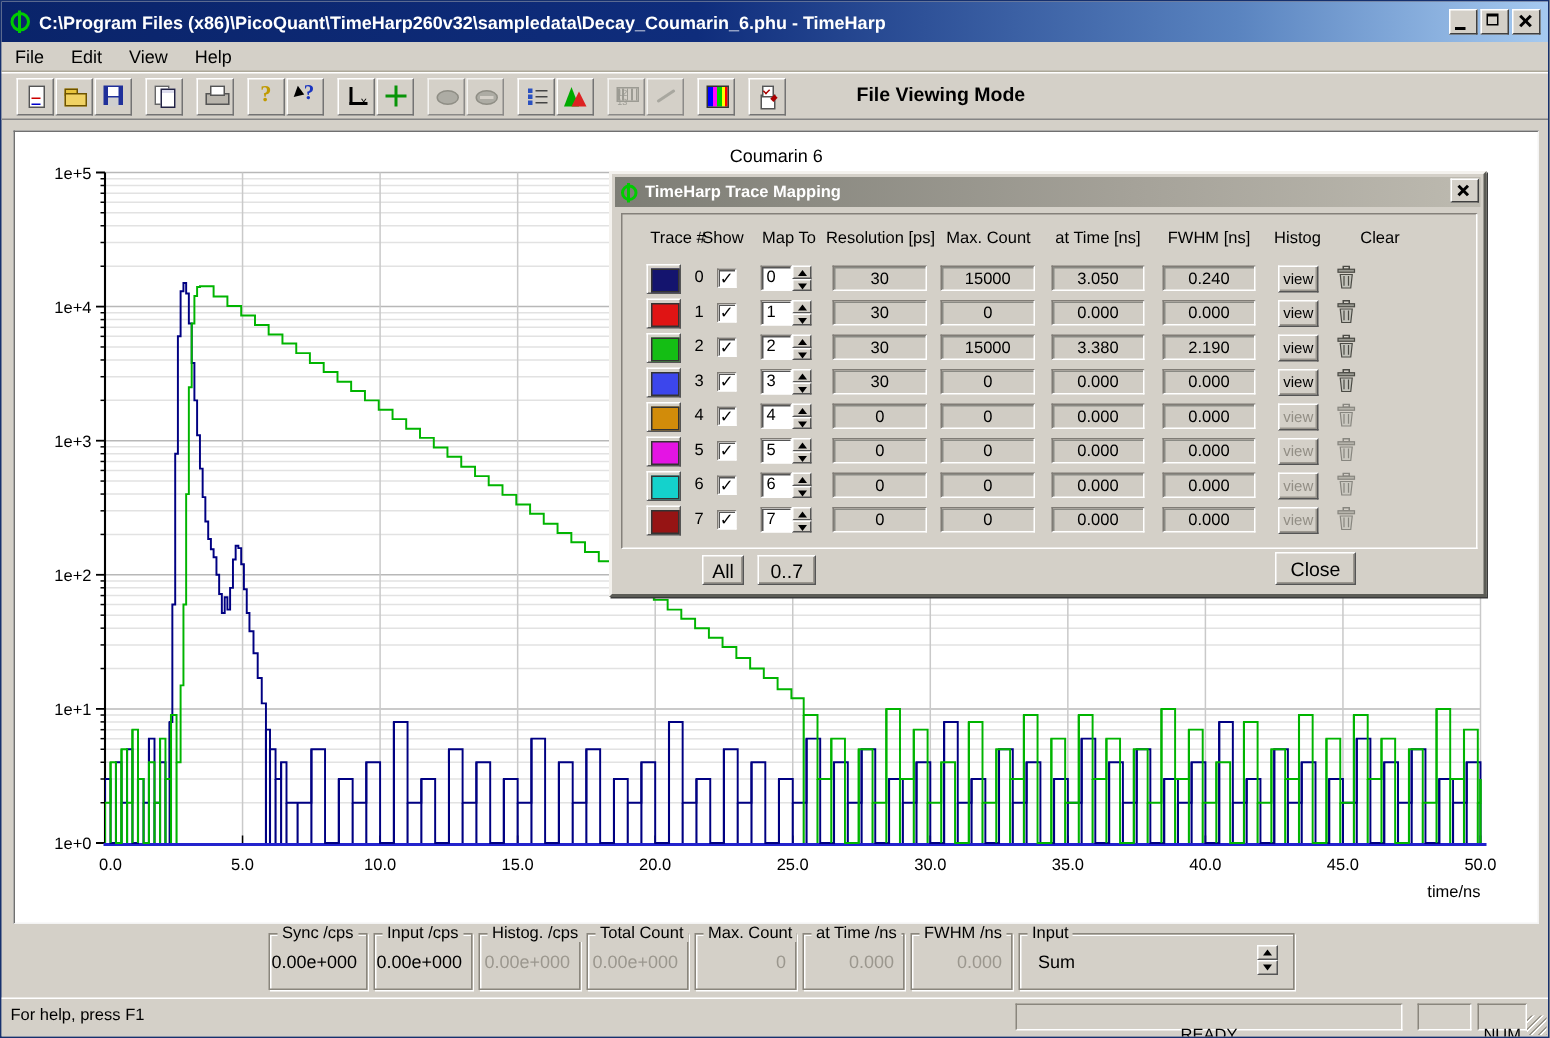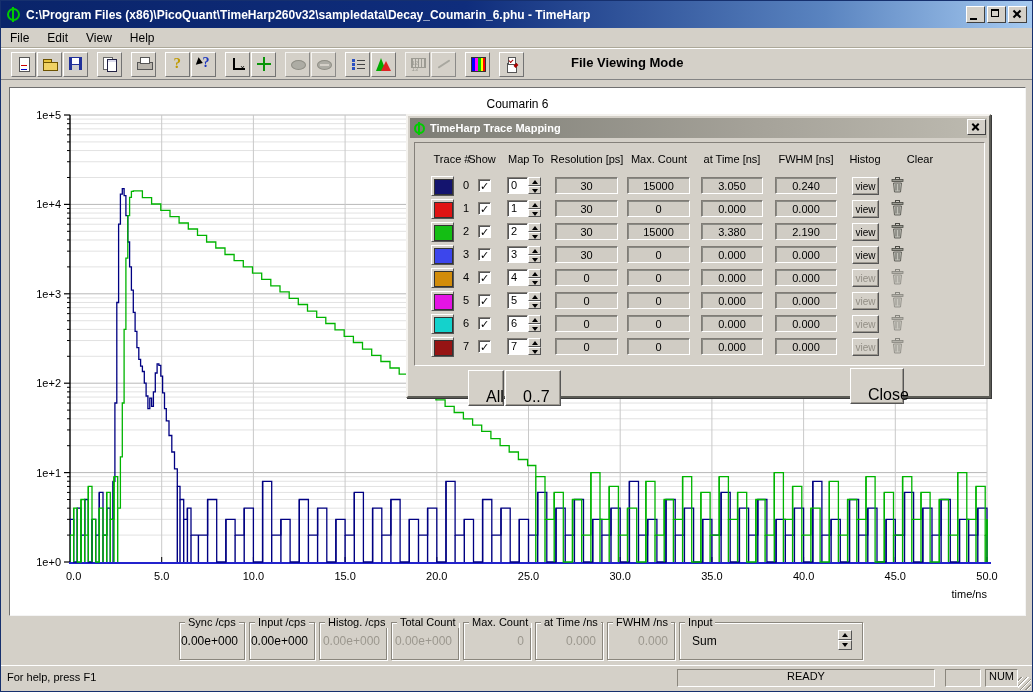--- a/index.html
+++ b/index.html
@@ -114,37 +114,37 @@
        box-shadow:inset 1px 1px 0 #8a8a84;text-align:center;padding-top:2px;font-size:11px;}
   .f-res{left:140px;width:63px;} .f-max{left:212px;width:63px;}
   .f-time{left:286px;width:62px;text-align:center;} .f-fwhm{left:360px;width:62px;}
   .viewbtn{left:437px;top:2px;width:27px;height:18px;background:#d4d0c8;font-size:10px;padding:0;
            border:1px solid;border-color:#fff #555 #555 #fff;box-shadow:inset -1px -1px 0 #9a968e;
            font-family:inherit;}
   .viewbtn.disabled{color:#928e85;}
   .trashbtn{left:474px;top:2px;width:16px;height:18px;background:none;border:none;padding:0;}
   .trashbtn.disabled{opacity:.55;}
   .dlg-btn{position:absolute;background:#d4d0c8;border:1px solid;border-color:#fff #555 #555 #fff;
-           box-shadow:inset -1px -1px 0 #9a968e;font-size:16px;font-family:inherit;padding:17px;}
+           box-shadow:inset -1px -1px 0 #9a968e;font-size:13px;font-family:inherit;padding:1px;}
   .btn-all{left:60px;top:254px;width:28px;height:20px;}
-  .btn-range{left:97px;top:254px;width:56px;height:20px;}
+  .btn-range{left:97px;top:254px;width:39px;height:20px;}
   .btn-close{left:442px;top:252px;width:54px;height:22px;}
   
   .fields-strip{position:absolute;left:178px;top:621px;display:flex;gap:4px;}
   .gbox{position:relative;height:36px;border:1px solid #8a867d;box-shadow:1px 1px 0 #fff,inset 1px 1px 0 #fff;}
   .gb-label{position:absolute;top:-7px;left:5px;background:#d4d0c8;padding:0 3px;font-size:11px;white-space:nowrap;}
   .gb-value{position:absolute;right:6px;top:11px;font-size:12px;}
   .gb-value.disabled{color:#9b978e;}
   .gb-value.left{right:auto;left:12px;}
   .inspin{position:absolute;right:10px;top:7px;height:20px;width:14px;}
   
   .statusbar{position:absolute;left:0;right:0;bottom:0;height:25px;background:#d4d0c8;border-top:1px solid #fff;}
   .sb-help{position:absolute;left:6px;top:5px;font-size:11px;}
   .sb-pane{position:absolute;top:3px;height:18px;border:1px solid;border-color:#8a867d #fff #fff #8a867d;
-           font-size:11px;text-align:center;padding-top:0;box-sizing:border-box;}
+           font-size:11px;text-align:center;padding-top:14px;box-sizing:border-box;}
   .p-ready{left:676px;width:258px;} .p-blank{left:944px;width:36px;} .p-num{left:984px;width:33px;}
   .grip{position:absolute;right:1px;bottom:1px;width:13px;height:13px;
         background:repeating-linear-gradient(135deg,transparent 0 2px,#9a968c 2px 3px,#fff 3px 4px);}
 </style>
 </head>
 <body>
 
 <div class="window">
 
   <div class="titlebar">

